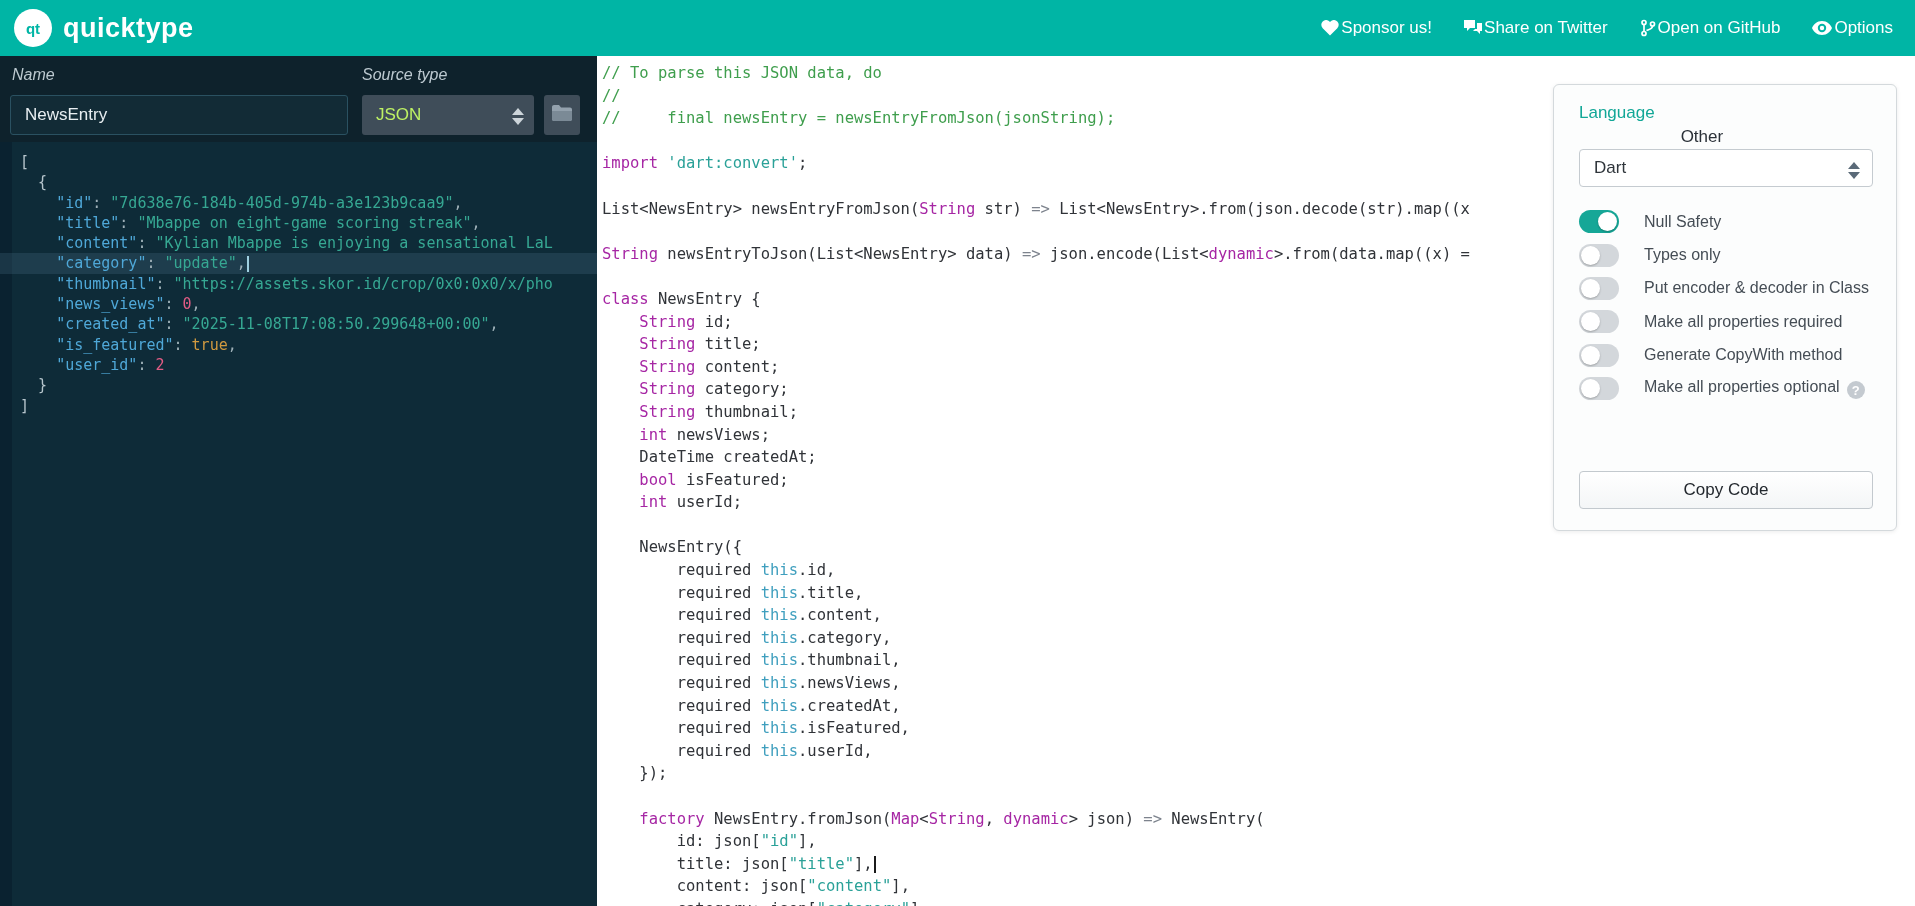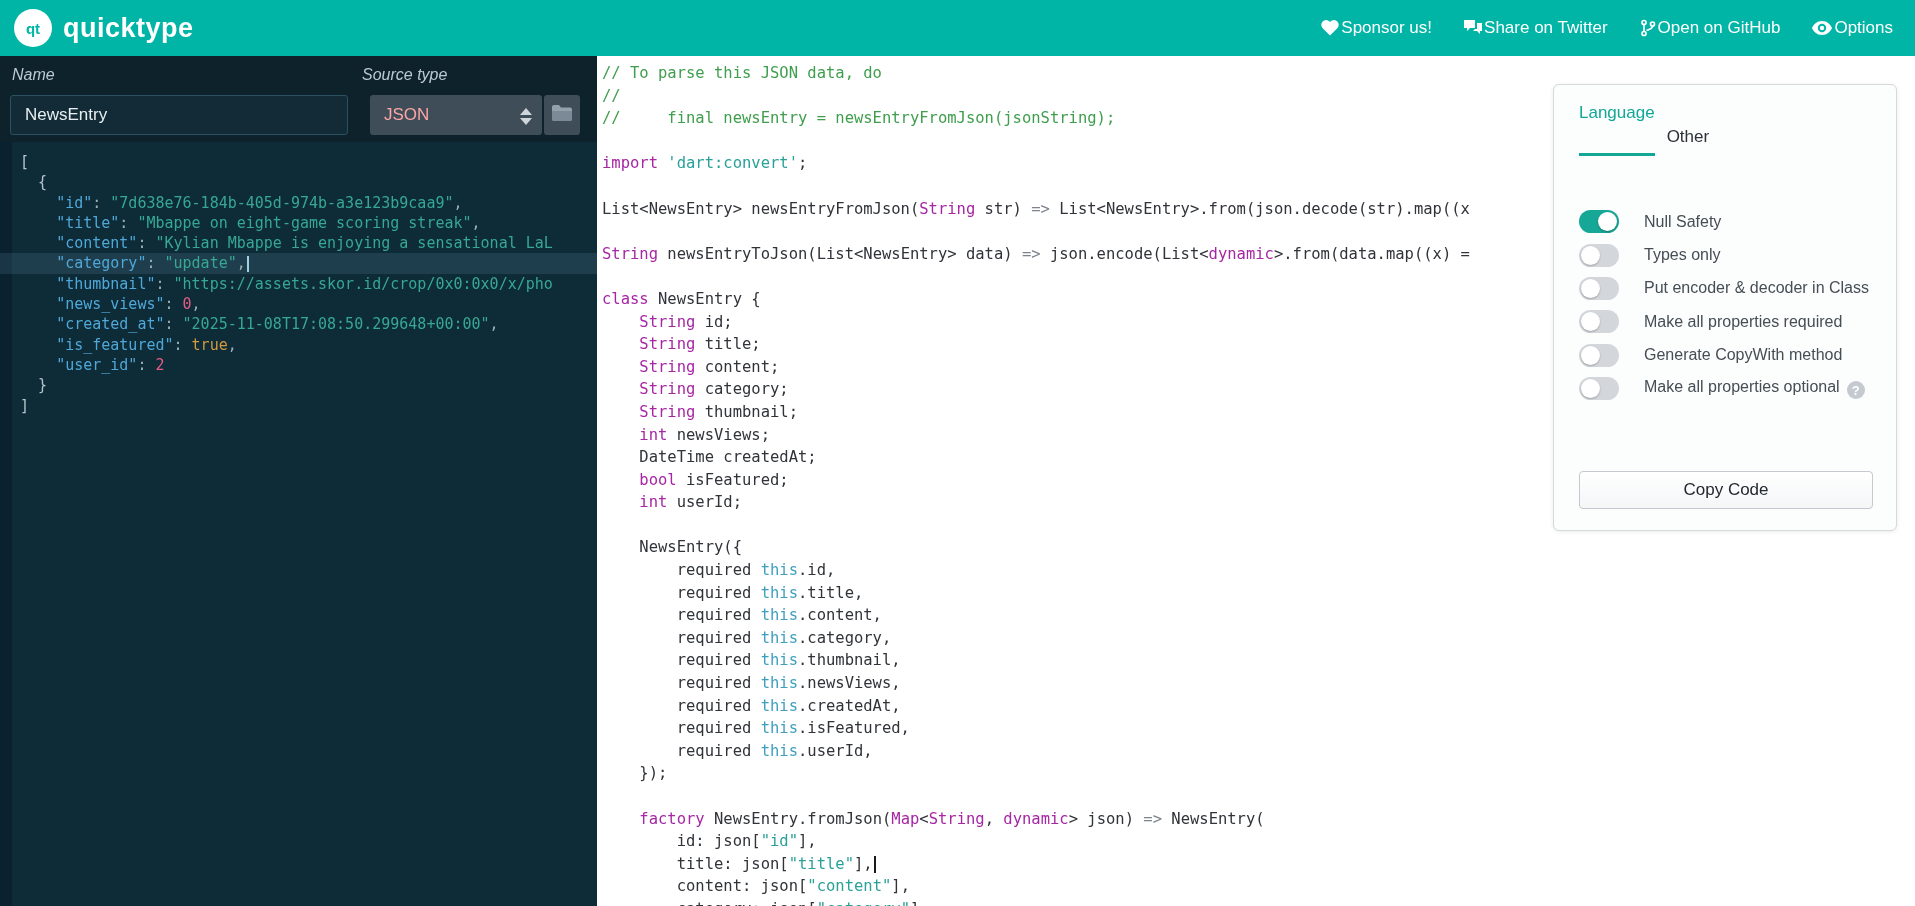--- a/index.html
+++ b/index.html
@@ -18,22 +18,22 @@
   .nav-item { display:flex; align-items:center; gap:2px; color:#fff; font-size:17px; cursor:pointer; }
   .nav-item svg { display:block; }
 
   
   .sidebar { position:absolute; left:0; top:56px; width:597px; height:850px; background:#0e222c; }
   .side-label { position:absolute; font-size:16px; color:#bcc9d0;font-style:italic; }
   .name-input { position:absolute; left:10px; top:39px; width:338px; height:40px;
                 background:#122b36; border:1px solid #2a5161; border-radius:3px;
                 color:#e8eef1; font-size:17px; line-height:38px; padding-left:14px; }
   .src-select { position:absolute; left:362px; top:39px; width:172px; height:40px;
-                background:#3f4d59; border-radius:3px; color:#fca5a5; font-size:17px;
-                line-height:40px; padding-left:14px; cursor:pointer;margin-left:8px; }
+                background:#3f4d59; border-radius:3px; color:#bef264; font-size:17px;
+                line-height:40px; padding-left:14px; cursor:pointer; }
   .src-select .carets { position:absolute; right:10px; top:13px; color:#cdd5da; }
   .folder-btn { position:absolute; left:544px; top:39px; width:36px; height:40px;
                 background:#3f4d59; border-radius:3px; display:flex; align-items:center;
                 justify-content:center; cursor:pointer; }
 
   .editor { position:absolute; left:0; top:86px; width:597px; height:764px; background:#0e2b38; }
   .editor-gutter { position:absolute; left:0; top:0; width:12px; height:100%; background:#0a2230; }
   .json-lines { position:absolute; left:0; top:10px; width:100%;
                 font-family:"DejaVu Sans Mono", monospace; font-size:15px; line-height:20.3px;
                 white-space:pre; }
@@ -61,21 +61,21 @@
   .tk-ct { color:#3f9fbe; }          
   .tk-cs { color:#2aa198; }          
   .tk-co { color:#7d838d; }          
   .tk-ccur { display:inline-block; width:2px; height:17px; background:#1b1b1b;
              vertical-align:text-bottom; margin-left:1px; }
 
   
   .panel { position:absolute; left:1553px; top:84px; width:344px; height:447px;
            background:#fcfdfd; border:1px solid #d4d9dc; border-radius:6px;
            box-shadow:0 1px 4px rgba(0,0,0,.08); }
-  .tabs { position:absolute; left:25px; top:18px; display:flex; gap:12px; font-size:17px; }
+  .tabs { position:absolute; left:25px; top:18px; display:flex; gap:26px; font-size:17px; }
   .tab { cursor:pointer; padding-bottom:9px; }
   .tab.active { color:#12a797; border-bottom:3px solid #12a797; }
   .tab.inactive { color:#2b3138;margin-top:24px; }
   .lang-select { position:absolute; left:25px; top:64px; width:294px; height:38px;
                  background:#fff; border:1px solid #c5cbd0; border-radius:4px;
                  font-size:17px; color:#2f353b; line-height:36px; padding-left:14px; cursor:pointer; }
   .lang-select .carets { position:absolute; right:12px; top:12px; color:#5a6a78; }
   .toggles { position:absolute; left:25px; top:120px; width:300px; }
   .toggle-row { display:flex; align-items:center; height:33.4px; cursor:pointer; }
   .pill { width:40px; height:23px; border-radius:12px; position:relative; flex:0 0 auto; }
@@ -178,20 +178,27 @@
 
 <div class="code-pane">
   <div class="code-lines" id="code-lines"><div class="code-line"><span class="tk-cc">// To parse this JSON data, do</span></div><div class="code-line"><span class="tk-cc">//</span></div><div class="code-line"><span class="tk-cc">//     final newsEntry = newsEntryFromJson(jsonString);</span></div><div class="code-line"></div><div class="code-line"><span class="tk-ck">import</span><span class="tk-cd"> </span><span class="tk-cs">'dart:convert'</span><span class="tk-cd">;</span></div><div class="code-line"></div><div class="code-line"><span class="tk-cd">List&lt;NewsEntry&gt; newsEntryFromJson(</span><span class="tk-ck">String</span><span class="tk-cd"> str) </span><span class="tk-co">=&gt;</span><span class="tk-cd"> List&lt;NewsEntry&gt;.from(json.decode(str).map((x</span></div><div class="code-line"></div><div class="code-line"><span class="tk-ck">String</span><span class="tk-cd"> newsEntryToJson(List&lt;NewsEntry&gt; data) </span><span class="tk-co">=&gt;</span><span class="tk-cd"> json.encode(List&lt;</span><span class="tk-ck">dynamic</span><span class="tk-cd">&gt;.from(data.map((x) =</span></div><div class="code-line"></div><div class="code-line"><span class="tk-ck">class</span><span class="tk-cd"> NewsEntry {</span></div><div class="code-line"><span class="tk-cd">    </span><span class="tk-ck">String</span><span class="tk-cd"> id;</span></div><div class="code-line"><span class="tk-cd">    </span><span class="tk-ck">String</span><span class="tk-cd"> title;</span></div><div class="code-line"><span class="tk-cd">    </span><span class="tk-ck">String</span><span class="tk-cd"> content;</span></div><div class="code-line"><span class="tk-cd">    </span><span class="tk-ck">String</span><span class="tk-cd"> category;</span></div><div class="code-line"><span class="tk-cd">    </span><span class="tk-ck">String</span><span class="tk-cd"> thumbnail;</span></div><div class="code-line"><span class="tk-cd">    </span><span class="tk-ck">int</span><span class="tk-cd"> newsViews;</span></div><div class="code-line"><span class="tk-cd">    DateTime createdAt;</span></div><div class="code-line"><span class="tk-cd">    </span><span class="tk-ck">bool</span><span class="tk-cd"> isFeatured;</span></div><div class="code-line"><span class="tk-cd">    </span><span class="tk-ck">int</span><span class="tk-cd"> userId;</span></div><div class="code-line"></div><div class="code-line"><span class="tk-cd">    NewsEntry({</span></div><div class="code-line"><span class="tk-cd">        required </span><span class="tk-ct">this</span><span class="tk-cd">.id,</span></div><div class="code-line"><span class="tk-cd">        required </span><span class="tk-ct">this</span><span class="tk-cd">.title,</span></div><div class="code-line"><span class="tk-cd">        required </span><span class="tk-ct">this</span><span class="tk-cd">.content,</span></div><div class="code-line"><span class="tk-cd">        required </span><span class="tk-ct">this</span><span class="tk-cd">.category,</span></div><div class="code-line"><span class="tk-cd">        required </span><span class="tk-ct">this</span><span class="tk-cd">.thumbnail,</span></div><div class="code-line"><span class="tk-cd">        required </span><span class="tk-ct">this</span><span class="tk-cd">.newsViews,</span></div><div class="code-line"><span class="tk-cd">        required </span><span class="tk-ct">this</span><span class="tk-cd">.createdAt,</span></div><div class="code-line"><span class="tk-cd">        required </span><span class="tk-ct">this</span><span class="tk-cd">.isFeatured,</span></div><div class="code-line"><span class="tk-cd">        required </span><span class="tk-ct">this</span><span class="tk-cd">.userId,</span></div><div class="code-line"><span class="tk-cd">    });</span></div><div class="code-line"></div><div class="code-line"><span class="tk-cd">    </span><span class="tk-ck">factory</span><span class="tk-cd"> NewsEntry.fromJson(</span><span class="tk-ck">Map</span><span class="tk-cd">&lt;</span><span class="tk-ck">String</span><span class="tk-cd">, </span><span class="tk-ck">dynamic</span><span class="tk-cd">&gt; json) </span><span class="tk-co">=&gt;</span><span class="tk-cd"> NewsEntry(</span></div><div class="code-line"><span class="tk-cd">        id: json[</span><span class="tk-cs">"id"</span><span class="tk-cd">],</span></div><div class="code-line"><span class="tk-cd">        title: json[</span><span class="tk-cs">"title"</span><span class="tk-cd">],</span><span class="tk-ccur"></span></div><div class="code-line"><span class="tk-cd">        content: json[</span><span class="tk-cs">"content"</span><span class="tk-cd">],</span></div><div class="code-line"><span class="tk-cd">        category: json[</span><span class="tk-cs">"category"</span><span class="tk-cd">]</span></div></div>
 </div>
 
 <div class="panel">
   <div class="tabs">
     <div class="tab active">Language</div>
     <div class="tab inactive">Other</div>
   </div>
+  <div class="lang-select">
+    <span>Dart</span>
+    <span class="carets">
+      <span class="caret-up"></span>
+        <span class="caret-down"></span>
+    </span>
+  </div>
   <div class="toggles" id="toggles">
       <div class="toggle-row">
         <div class="pill on">
           <div class="knob"></div>
         </div>
         <div class="toggle-label">Null Safety</div>
       </div>
       <div class="toggle-row">
         <div class="pill off">
           <div class="knob"></div>

